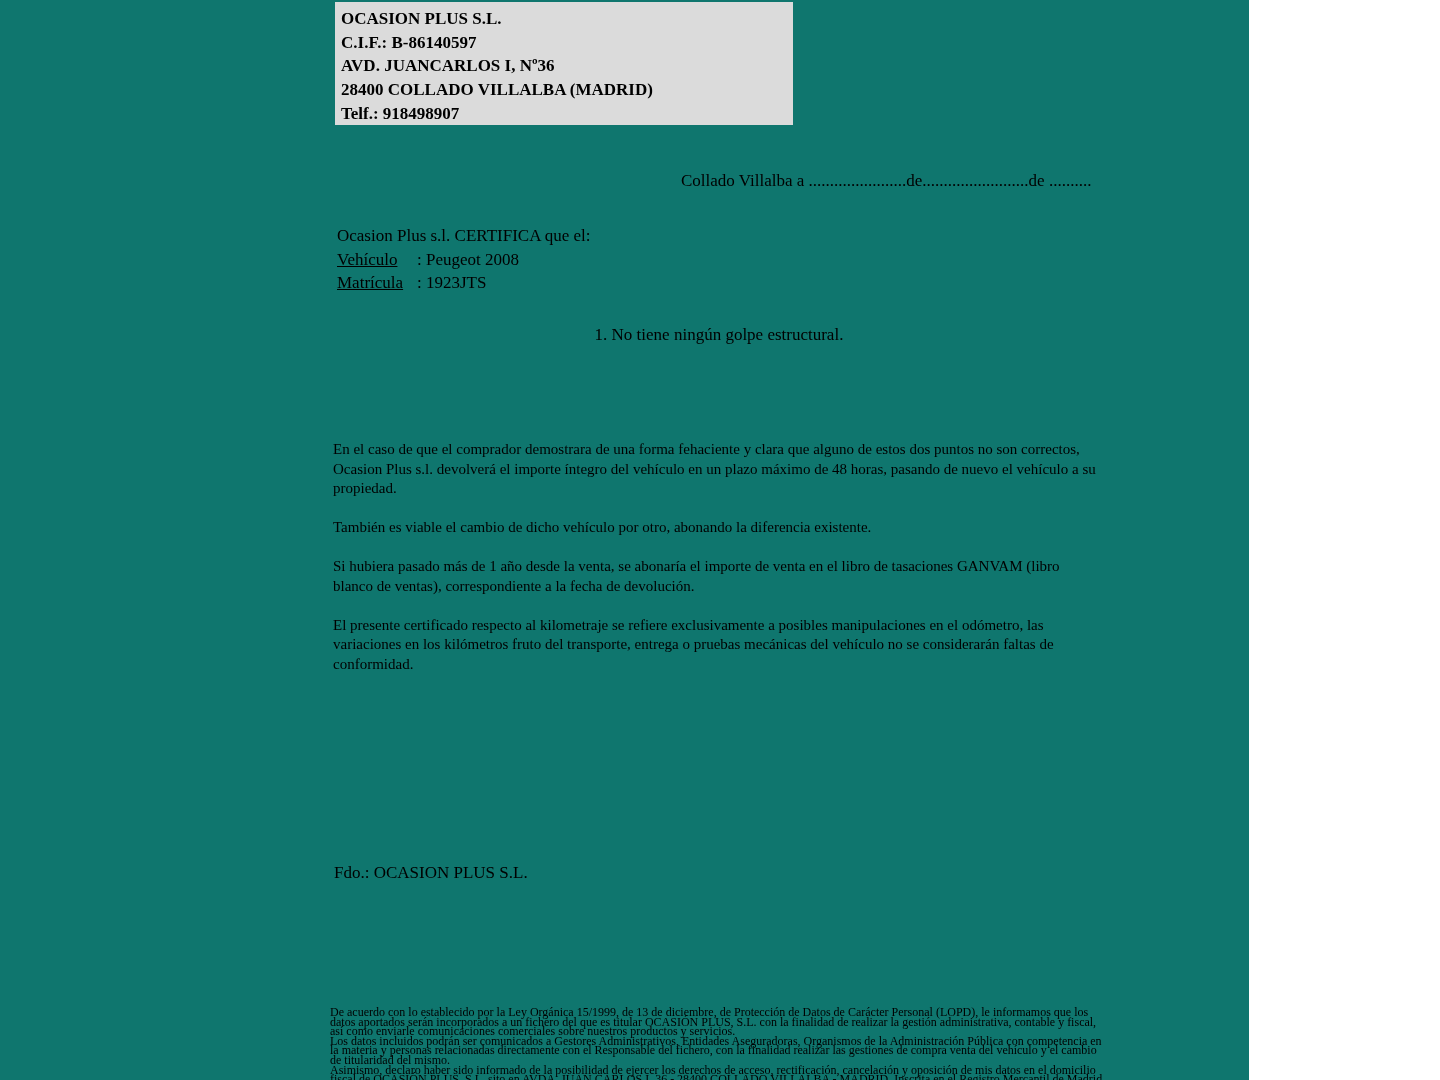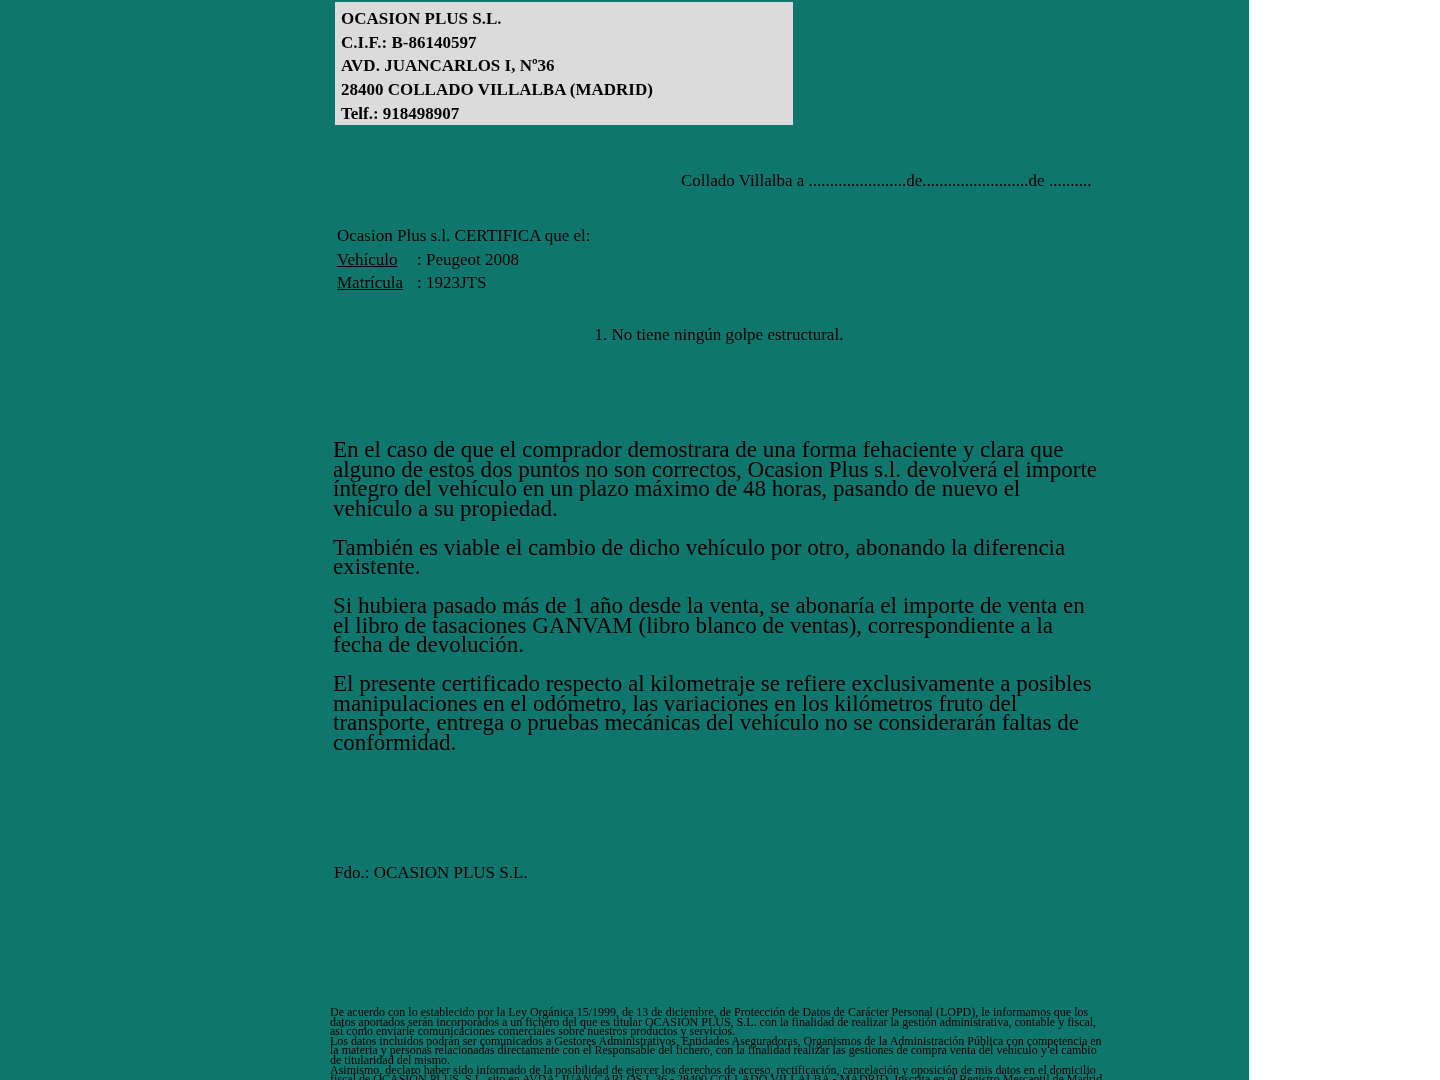--- a/index.html
+++ b/index.html
@@ -56,21 +56,21 @@
     font-size: 17px;
     line-height: 19.5px;
     text-align: center;
   }
   .points-block .point { margin-bottom: 17.5px; }
   .body-block {
     position: absolute;
     left: 333px;
     top: 440px;
     width: 770px;
-    font-size: 23px;
+    font-size: 15px;
     line-height: 19.5px;
   }
   .body-block p { margin: 0 0 19.5px 0; }
   .signature {
     position: absolute;
     left: 334px;
     top: 863px;
     font-size: 17px;
     line-height: 20px;
   }

